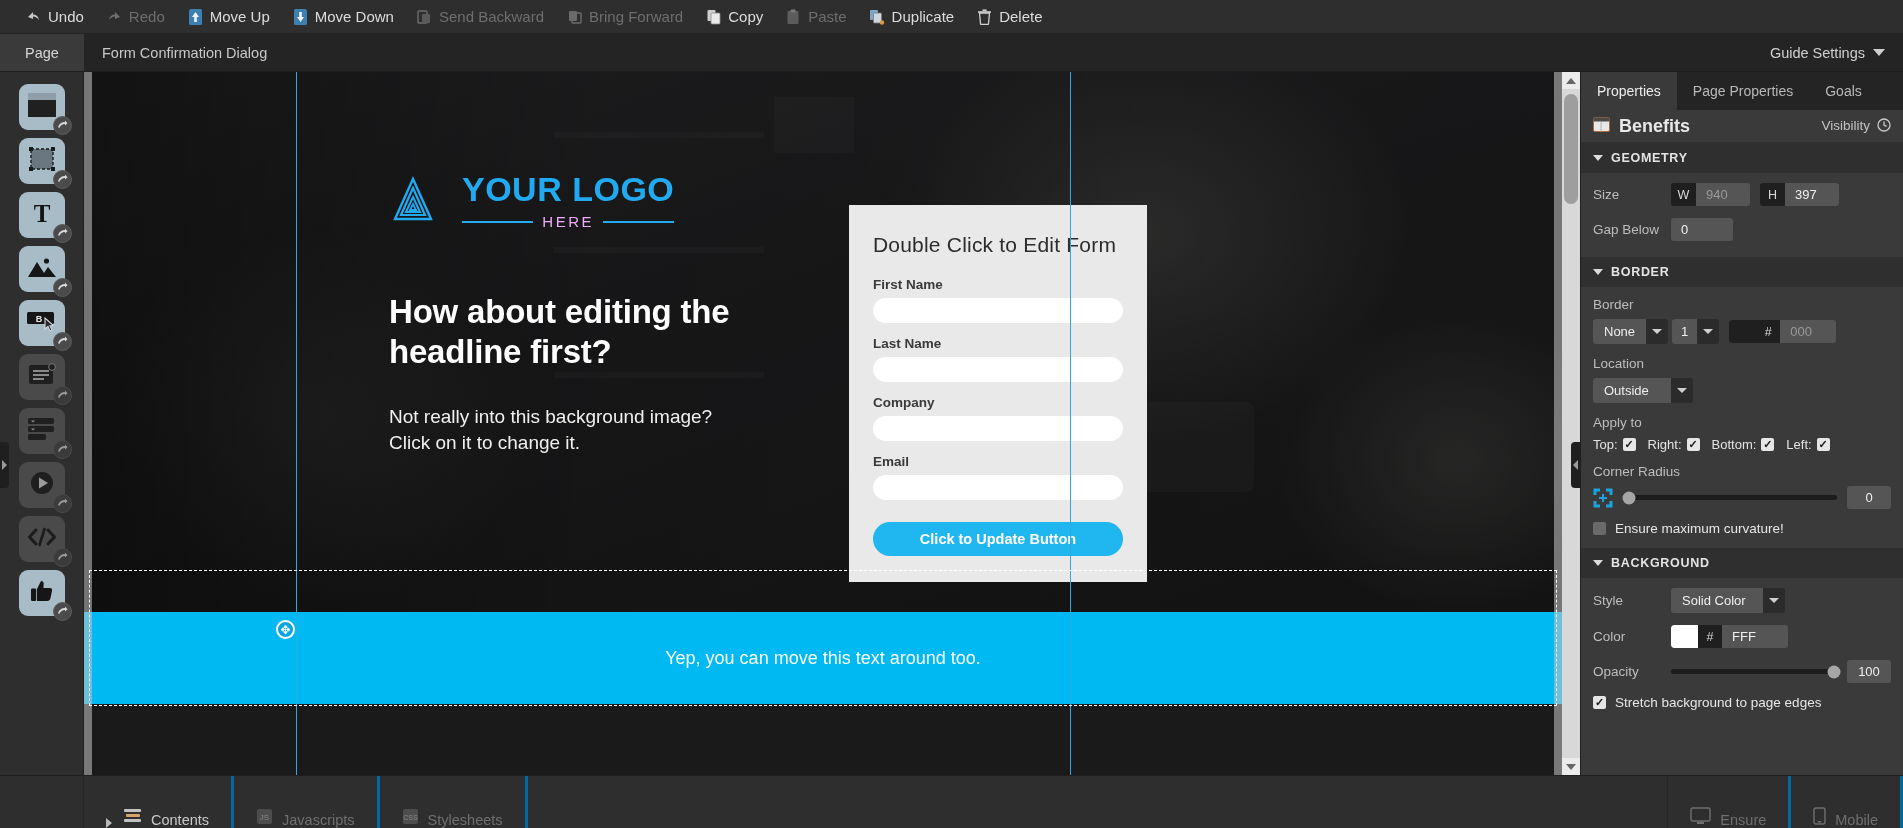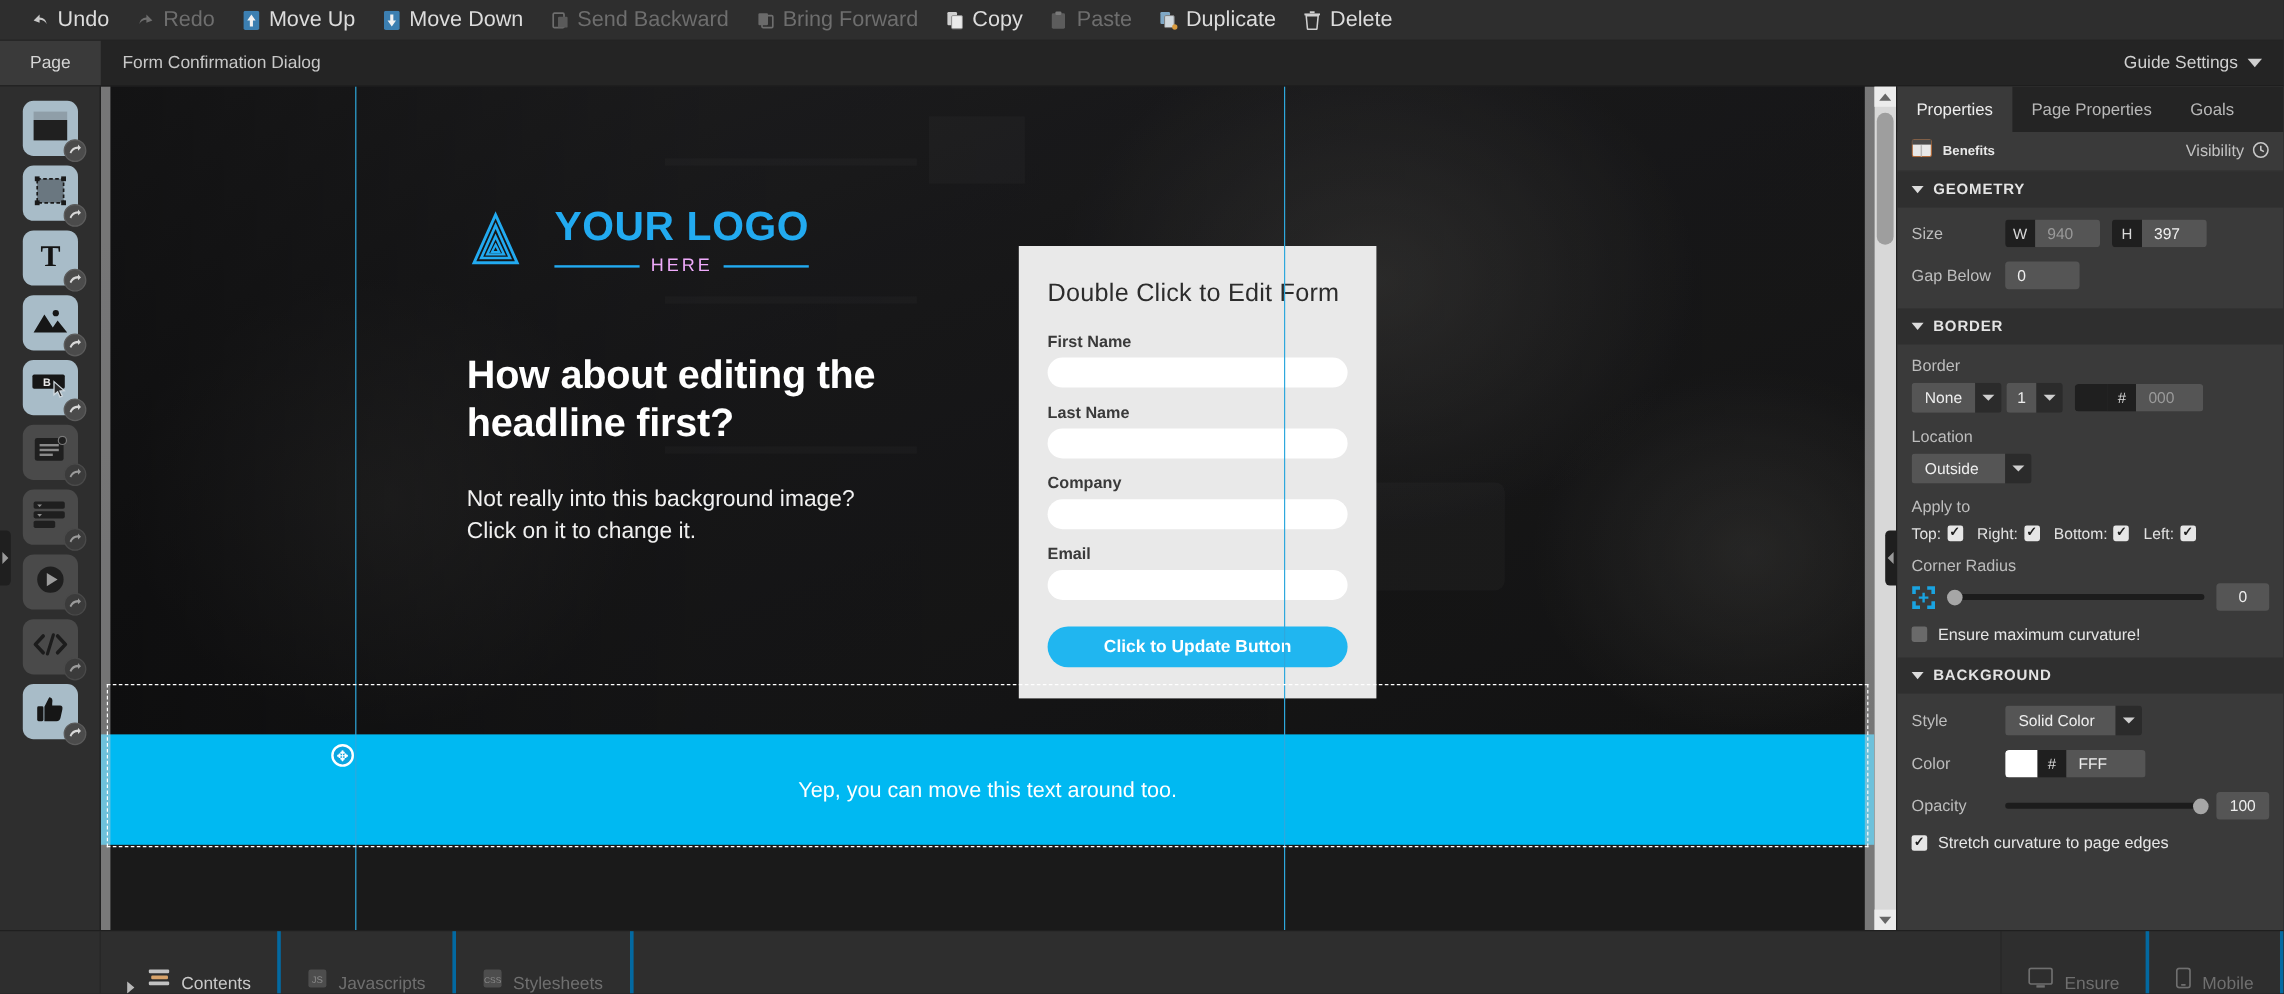--- a/index.html
+++ b/index.html
@@ -16,21 +16,21 @@
   .top-toolbar {
     height: 34px; min-height: 34px;
     background: #2e2e2e;
     display: flex; align-items: center;
     padding-left: 14px;
     border-bottom: 1px solid #242424;
   }
   .tb-item {
     display: flex; align-items: center; gap: 6px;
     padding: 12px 11px; height: 34px;
-    font-size: 18px; color: #dcdcdc;
+    font-size: 15px; color: #dcdcdc;
     cursor: pointer; user-select: none;
     white-space: nowrap;
     justify-content: flex-end;
   }
   .tb-item.disabled { color: #6e6e6e; cursor: default; }
   .tb-ico { width: 17px; height: 17px; display: inline-flex; align-items: center; justify-content: center; flex: 0 0 auto; }
   .tb-ico svg { display: block; }
 
   
   .second-bar {
@@ -196,21 +196,21 @@
   .props-tabs { display: flex; height: 38px; background: #242424; }
   .props-tab {
     padding: 0 16px; display: flex; align-items: center;
     font-size: 14px; color: #b8b8b8; cursor: pointer; user-select: none; white-space: nowrap;
   }
   .props-tab.active { background: #3a3a3a; color: #ededed; }
   .obj-row {
     height: 33px; display: flex; align-items: center; gap: 9px;
     padding: 0 12px; background: #3a3a3a; border-bottom: 1px solid #303030;
   }
-  .obj-name { font-size: 11px; font-weight: 700; color: #e8e8e8; }
+  .obj-name { font-size: 18px; font-weight: 700; color: #e8e8e8; }
   .obj-vis { margin-left: auto; display: flex; align-items: flex-start; gap: 7px; font-size: 13.5px; color: #c2c2c2; cursor: pointer; }
 
   .sect-head {
     height: 30px; display: flex; align-items: center; gap: 8px;
     padding: 0 12px; background: #2f2f2f;
     font-size: 12.5px; font-weight: 700; color: #e4e4e4; letter-spacing: .7px;
     cursor: pointer; user-select: none;
   }
   .chev { width: 0; height: 0; border-left: 5px solid transparent; border-right: 5px solid transparent; border-top: 6px solid #dcdcdc; }
   .sect-body { padding: 10px 12px 12px 12px; }
@@ -763,21 +763,21 @@
         </div>
         <div class="frow">
           <span class="flabel">Opacity</span>
           <span class="track" style="margin-right:10px;">
             <span class="knob" style="left:98%;"></span>
           </span>
           <span class="valbox">100</span>
         </div>
         <div class="checkline">
           <span class="cb on"></span>
-          <span>Stretch curvature to page edges</span>
+          <span>Stretch background to page edges</span>
         </div>
       </div>
 
     </div>
   </div>
 
   <div class="bottom-bar">
     <div class="bb-left-pad"></div>
     <div class="bb-item">
       <span class="bb-tri"></span>

